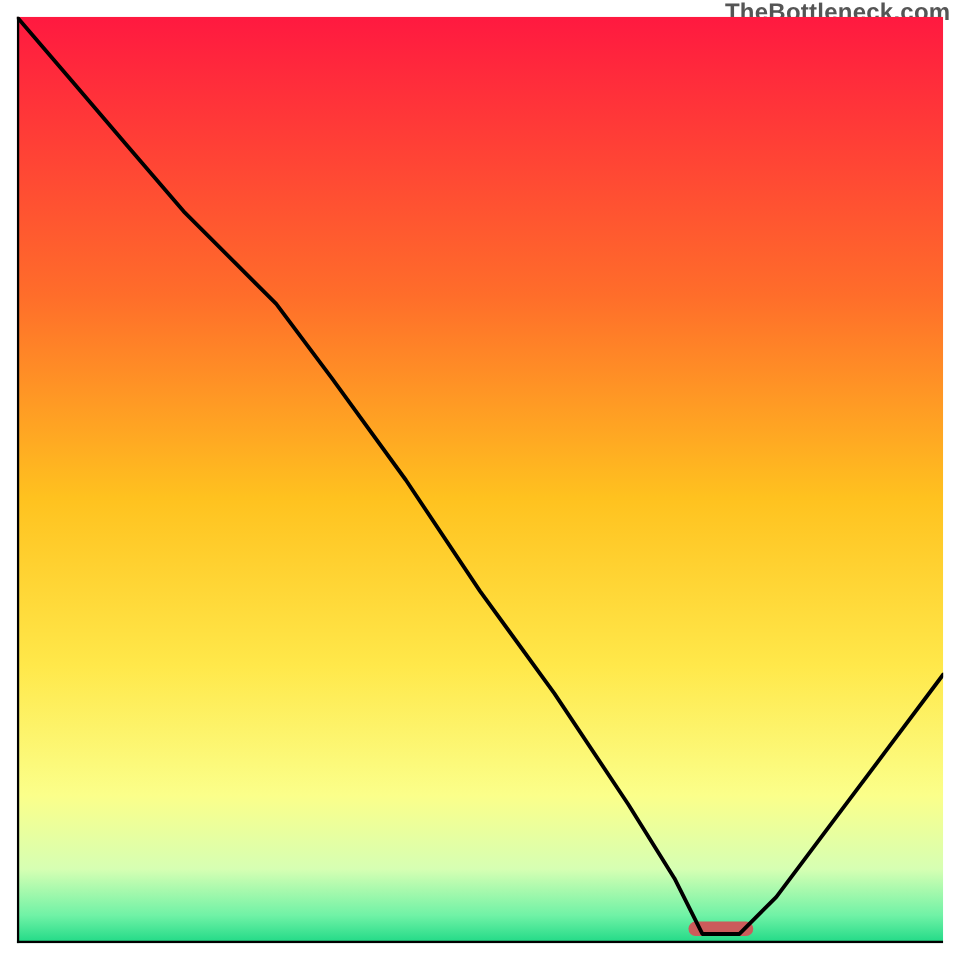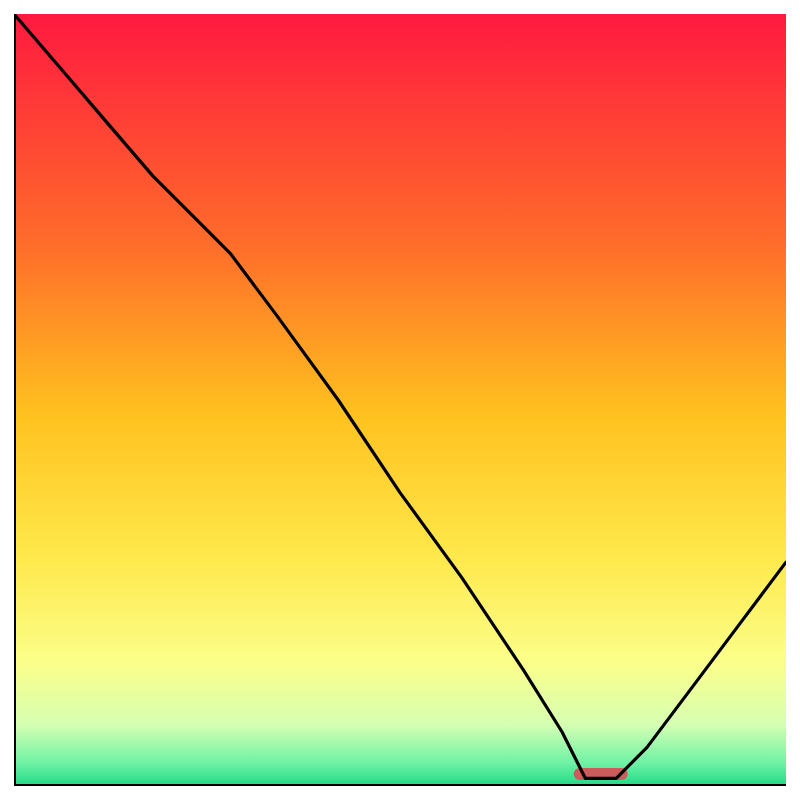--- a/index.html
+++ b/index.html
@@ -33,20 +33,21 @@
     font-size: 20px;
     font-weight: 600;
     color: #555;
     letter-spacing: 0.2px;
   }
 </style>
 </head>
 <body>
 
 <div class="chart-wrap">
+  <div class="watermark">TheBottleneck.com</div>
 
   <div class="plot-area">
     <svg id="chart-svg" width="772" height="772" viewBox="0 0 772 772">
       <defs>
         <linearGradient id="bg-grad" x1="0" y1="0" x2="0" y2="1">
           <stop id="g0" offset="0%" stop-color="#ff1940"></stop>
           <stop id="g1" offset="30%" stop-color="#ff6d2a"></stop>
           <stop id="g2" offset="52%" stop-color="#ffc21f"></stop>
           <stop id="g3" offset="70%" stop-color="#ffe84a"></stop>
           <stop id="g4" offset="84%" stop-color="#fbff8a"></stop>

